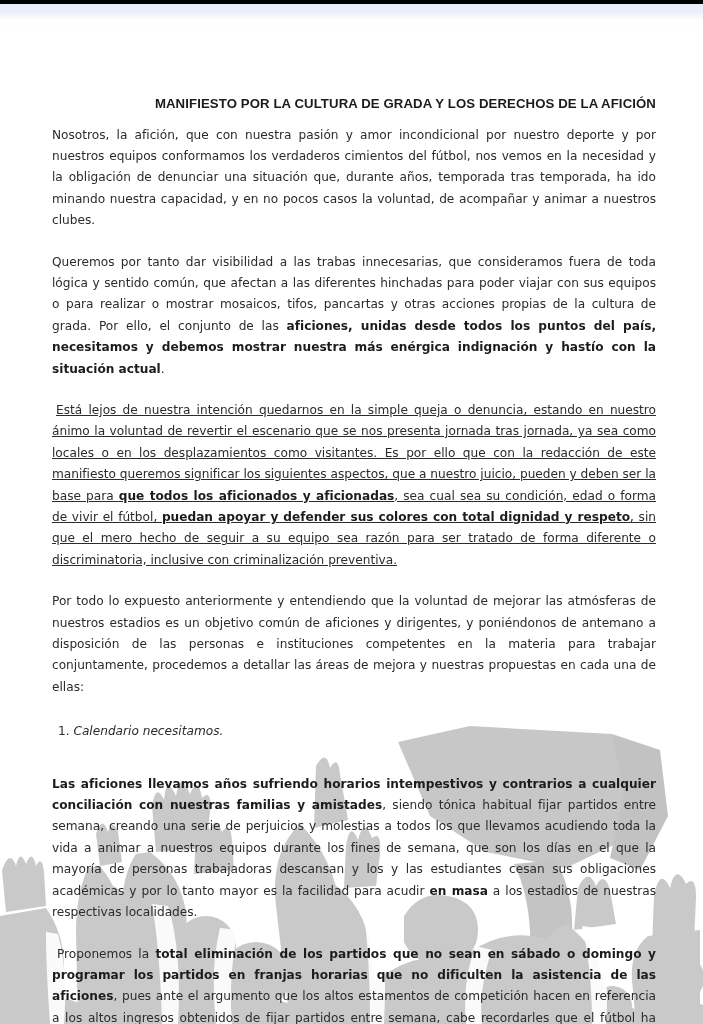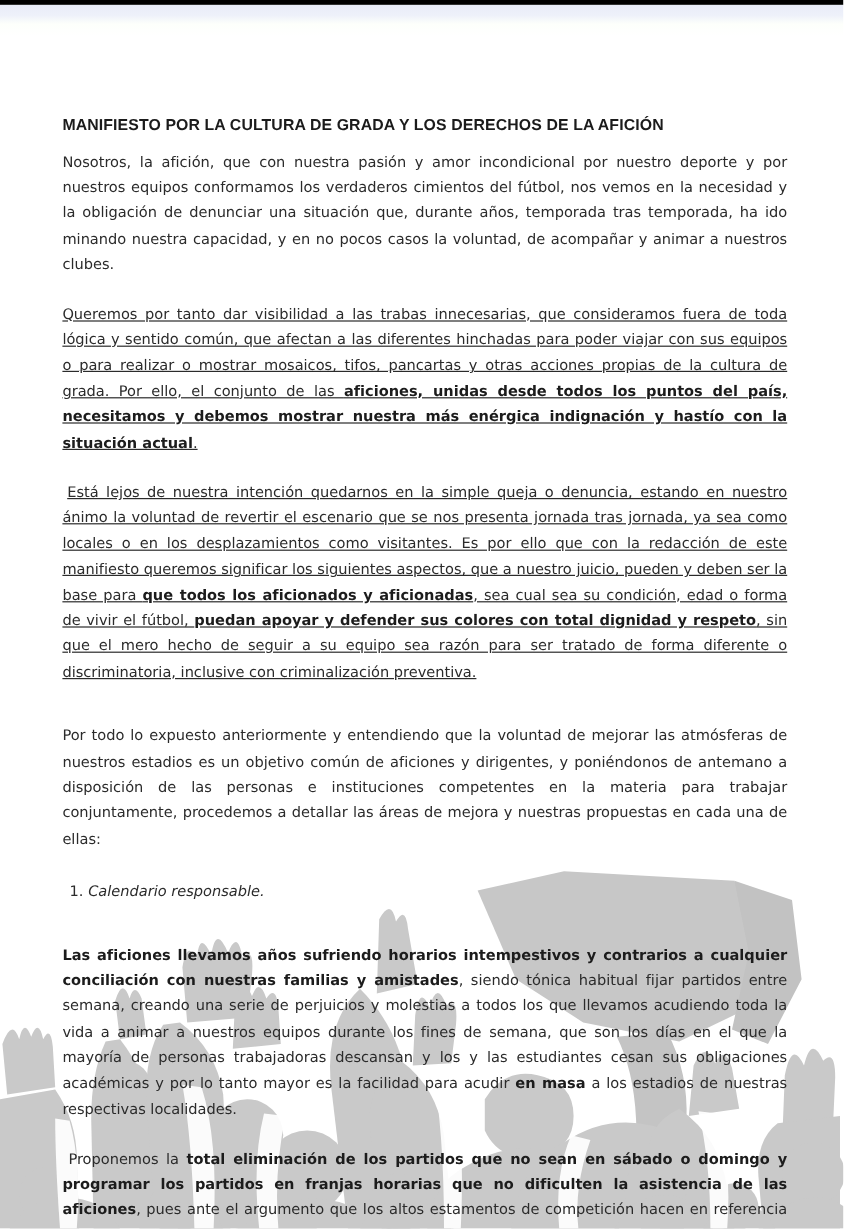--- a/index.html
+++ b/index.html
@@ -65,41 +65,41 @@
     width: 604px;
     z-index: 10;
   }
 
   .doc-title {
     font-family: "Liberation Sans", sans-serif;
     font-size: 13.2px;
     font-weight: bold;
     color: #1b1b1b;
     letter-spacing: 0.1px;
-    text-align: left;
+    text-align: right;
     margin: 0;
     padding-top: 96px;
     line-height: 1.25;
   }
 
   .body-text {
     font-family: "DejaVu Sans", "Liberation Sans", sans-serif;
     font-size: 12.15px;
     line-height: 21.4px;
     color: #2b2b2b;
     text-align: justify;
     text-justify: inter-word;
     margin: 0;
     -webkit-font-smoothing: antialiased;
   }
 
   .p1  { margin-top: 12px; }
-  .p2  { margin-top: 20px; text-decoration: underline; }
+  .p2  { margin-top: 20px; }
   .p3  { margin-top: 20px; text-indent: 4px; text-decoration: underline; }
-  .p4  { margin-top: 32px; }
+  .p4  { margin-top: 20px; }
   .p5  { margin-top: 31px; }
   .p6  { margin-top: 20px; text-indent: 5px; }
 
   .section-heading {
     font-family: "DejaVu Sans", "Liberation Sans", sans-serif;
     font-size: 12.15px;
     line-height: 21.4px;
     color: #2b2b2b;
     margin: 0;
     margin-top: 23px;
@@ -194,21 +194,21 @@
     <h1 class="doc-title">MANIFIESTO POR LA CULTURA DE GRADA Y LOS DERECHOS DE LA AFICIÓN</h1>
 
     <p class="body-text p1"><span>Nosotros, la afición, que con nuestra pasión y amor incondicional por nuestro deporte y por nuestros equipos conformamos los verdaderos cimientos del fútbol, nos vemos en la necesidad y la obligación de denunciar una situación que, durante años, temporada tras temporada, ha ido minando nuestra capacidad, y en no pocos casos la voluntad, de acompañar y animar a nuestros clubes.</span></p>
 
     <p class="body-text p2"><span>Queremos por tanto dar visibilidad a las trabas innecesarias, que consideramos fuera de toda lógica y sentido común, que afectan a las diferentes hinchadas para poder viajar con sus equipos o para realizar o mostrar mosaicos, tifos, pancartas y otras acciones propias de la cultura de grada. Por ello, el conjunto de las </span><b>aficiones, unidas desde todos los puntos del país, necesitamos y debemos mostrar nuestra más enérgica indignación y hastío con la situación actual</b><span>.</span></p>
 
     <p class="body-text p3"><span>Está lejos de nuestra intención quedarnos en la simple queja o denuncia, estando en nuestro ánimo la voluntad de revertir el escenario que se nos presenta jornada tras jornada, ya sea como locales o en los desplazamientos como visitantes. Es por ello que con la redacción de este manifiesto queremos significar  los siguientes aspectos, que a nuestro juicio, pueden y deben ser la base para </span><b>que todos los aficionados y aficionadas</b><span>, sea cual sea su condición, edad o forma de vivir el fútbol, </span><b>puedan apoyar y defender sus colores con total  dignidad y respeto</b><span>, sin que el mero hecho de seguir a su equipo sea razón para ser tratado de forma  diferente o discriminatoria, inclusive con criminalización preventiva.</span></p>
 
     <p class="body-text p4"><span>Por todo lo expuesto anteriormente y entendiendo que la voluntad de mejorar las atmósferas de nuestros estadios es un objetivo común de aficiones y dirigentes, y poniéndonos de antemano a disposición de las personas e instituciones competentes en la materia para trabajar conjuntamente, procedemos a detallar las áreas de mejora y nuestras propuestas en cada una de ellas:</span></p>
 
-    <p class="section-heading"><span class="num">1.</span><span class="num"> </span><span class="ttl">Calendario responsable.</span></p>
+    <p class="section-heading"><span class="num">1.</span><span class="num"> </span><span class="ttl">Calendario necesitamos.</span></p>
 
     <p class="body-text p5"><b>Las aficiones llevamos años sufriendo horarios intempestivos y contrarios a cualquier conciliación con nuestras familias y amistades</b><span>, siendo tónica habitual fijar partidos entre semana, creando una serie de perjuicios y molestias a todos los que llevamos acudiendo toda la vida a animar a nuestros equipos durante los fines de semana, que son los días en el que la mayoría de personas trabajadoras descansan y los y las estudiantes cesan sus obligaciones académicas y por lo tanto mayor es la facilidad para acudir </span><b>en masa</b><span> a los estadios de  nuestras respectivas localidades.</span></p>
 
     <p class="body-text p6"><span>Proponemos la </span><b>total eliminación de los partidos que no sean en sábado o domingo y programar los partidos en franjas horarias que no dificulten la asistencia de las aficiones</b><span>, pues ante el argumento que  los altos estamentos de competición hacen en referencia a los altos ingresos obtenidos de fijar partidos  entre semana, cabe recordarles que el fútbol ha sobrevivido desde el siglo XIX hasta nuestros días sin  necesidad de estos horarios infames y contrarios a toda lógica humana. </span></p>
 
   </div>
 
 </div>
 
 </body></html>

